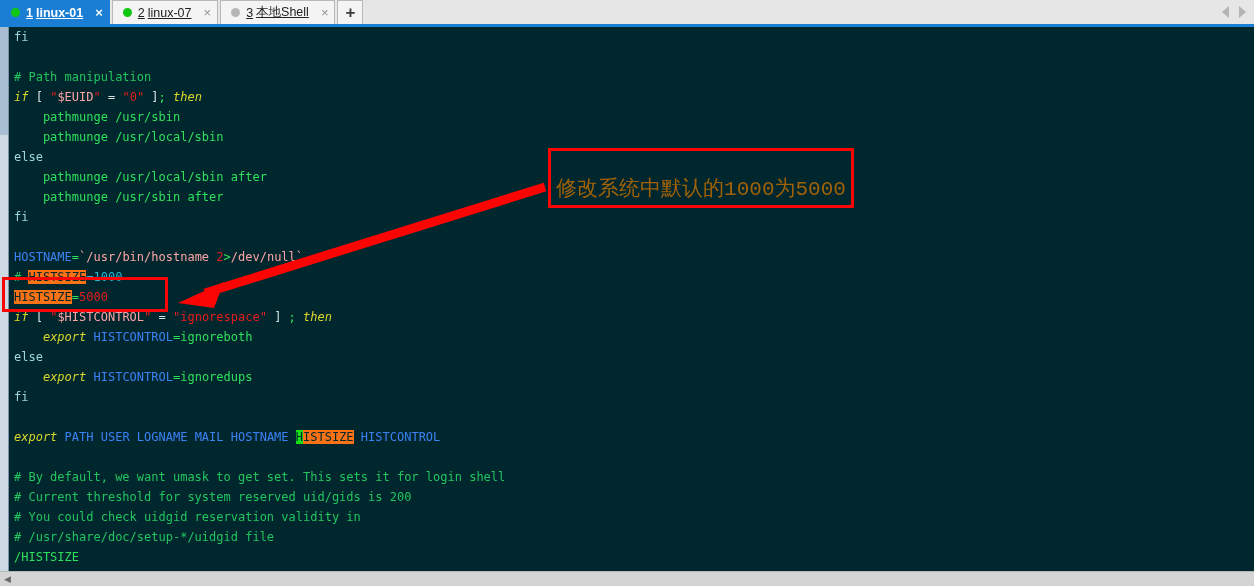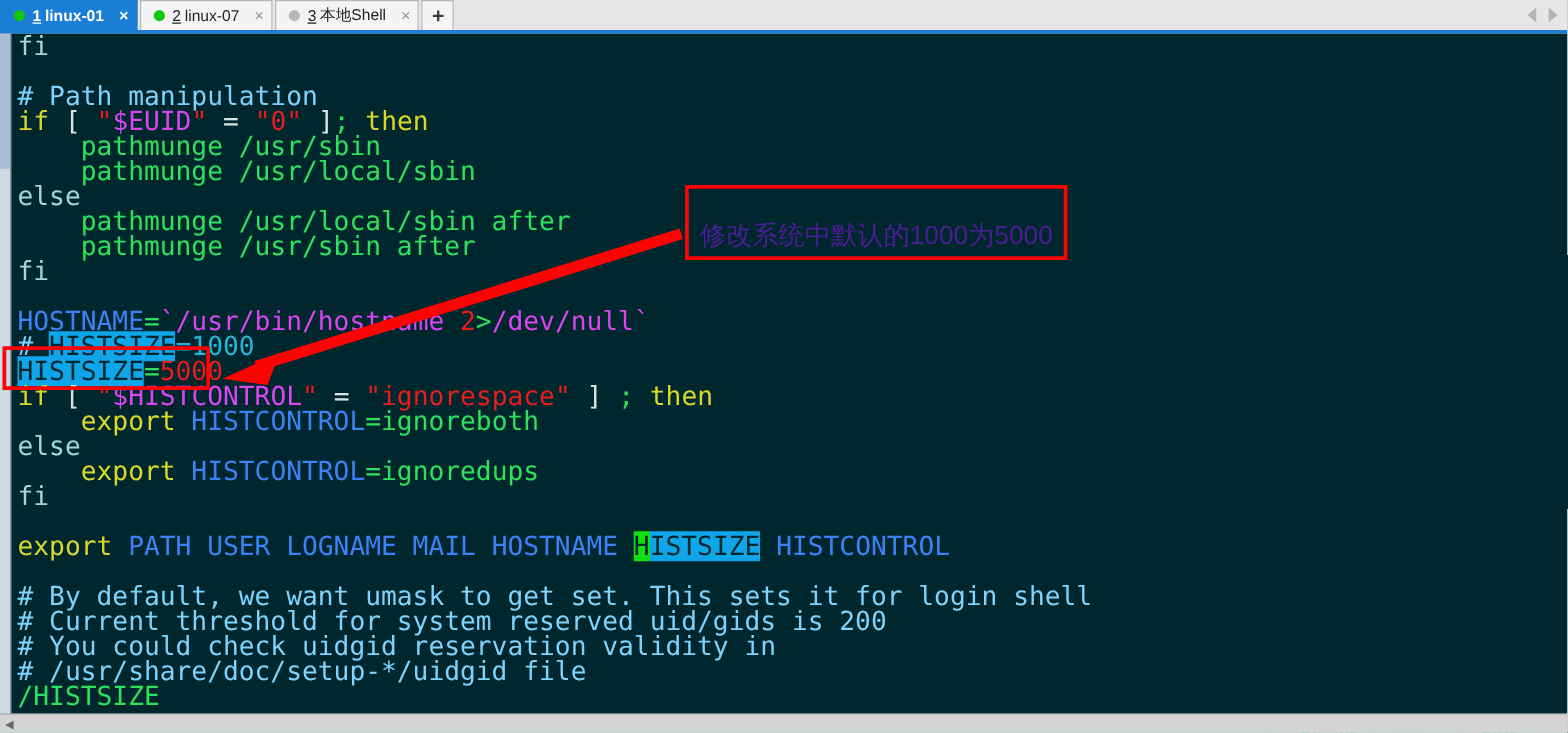--- a/index.html
+++ b/index.html
@@ -58,21 +58,21 @@
     border-radius: 50%;
     background: #12c712;
     margin-right: 6px;
     flex: none;
   }
   .tab .dot.gray { background: #b6b6b6; }
   .tab .num {
     text-decoration: underline;
     margin-right: 3px;
   }
-  .tab .label { margin-right: 12px; }
+  .tab .label { margin-right: 12px; text-decoration: underline; }
   .tab .closex {
     font-size: 13px;
     color: #ffffff;
     line-height: 1;
     opacity: .95;
   }
   .tab:not(.active) .closex { color: #8e8e8e; }
   .tab.active .label, .tab.active .num { color:#fff; }
 
   .newtab {
@@ -129,63 +129,63 @@
     width: 100%;
     height: 108px;
     background: #a9bed2;
   }
   .screen {
     position: absolute;
     left: 10px; top: 0;
     width: 1244px;
     height: 544px;
     font-family: "DejaVu Sans Mono", monospace;
-    font-size: 21px;
+    font-size: 12px;
     line-height: 20px;
     letter-spacing: 0px;
     color: #2fd8c3;
     white-space: pre;
   }
   .screen .row {
     height: 20px;
     padding-left: 4px;
   }
 
   
   .c-cyan    { color: #3b82f6; }
   .c-lcyan   { color: #23b8d8; margin-top: 28px; }
-  .c-comment { color: #7dd3fc; }
+  .c-comment { color: #22c55e; }
   .c-green   { color: #2ee05c; }
-  .c-yellow  { color: #d8d82a; }
-  .c-magenta { color: #d946ef; }
+  .c-yellow  { color: #d8d82a; font-style: italic; }
+  .c-magenta { color: #fca5a5; }
   .c-red     { color: #e81d1d; }
   .c-white   { color: #d6e4e4; }
   .c-palecy  { color: #9fd8d8; }
 
   .hl {
-    background: #0ea5e9;
+    background: #f97316;
     color: #00262e;
   }
   .cursor  { background: #15e015; color: #00262e; }
 
   
   .anno-box {
     position: absolute;
     left: 548px; top: 148px;
     width: 306px; height: 60px;
     border: 3px solid #fb0404;
     box-sizing: border-box;
     display: flex;
     align-items: center;
     justify-content: center;
   }
   .anno-box .txt {
-    font-family: Liberation Sans, sans-serif;
+    font-family: Liberation Mono, monospace;
     font-size: 21px;
-    color: #4c1d95;
+    color: #a16207;
     white-space: nowrap;
     margin-top: 20px;
   }
   .anno-rect {
     position: absolute;
     left: 2px; top: 277px;
     width: 166px; height: 35px;
     border: 3px solid #fb0404;
     box-sizing: border-box;
     pointer-events: none;

